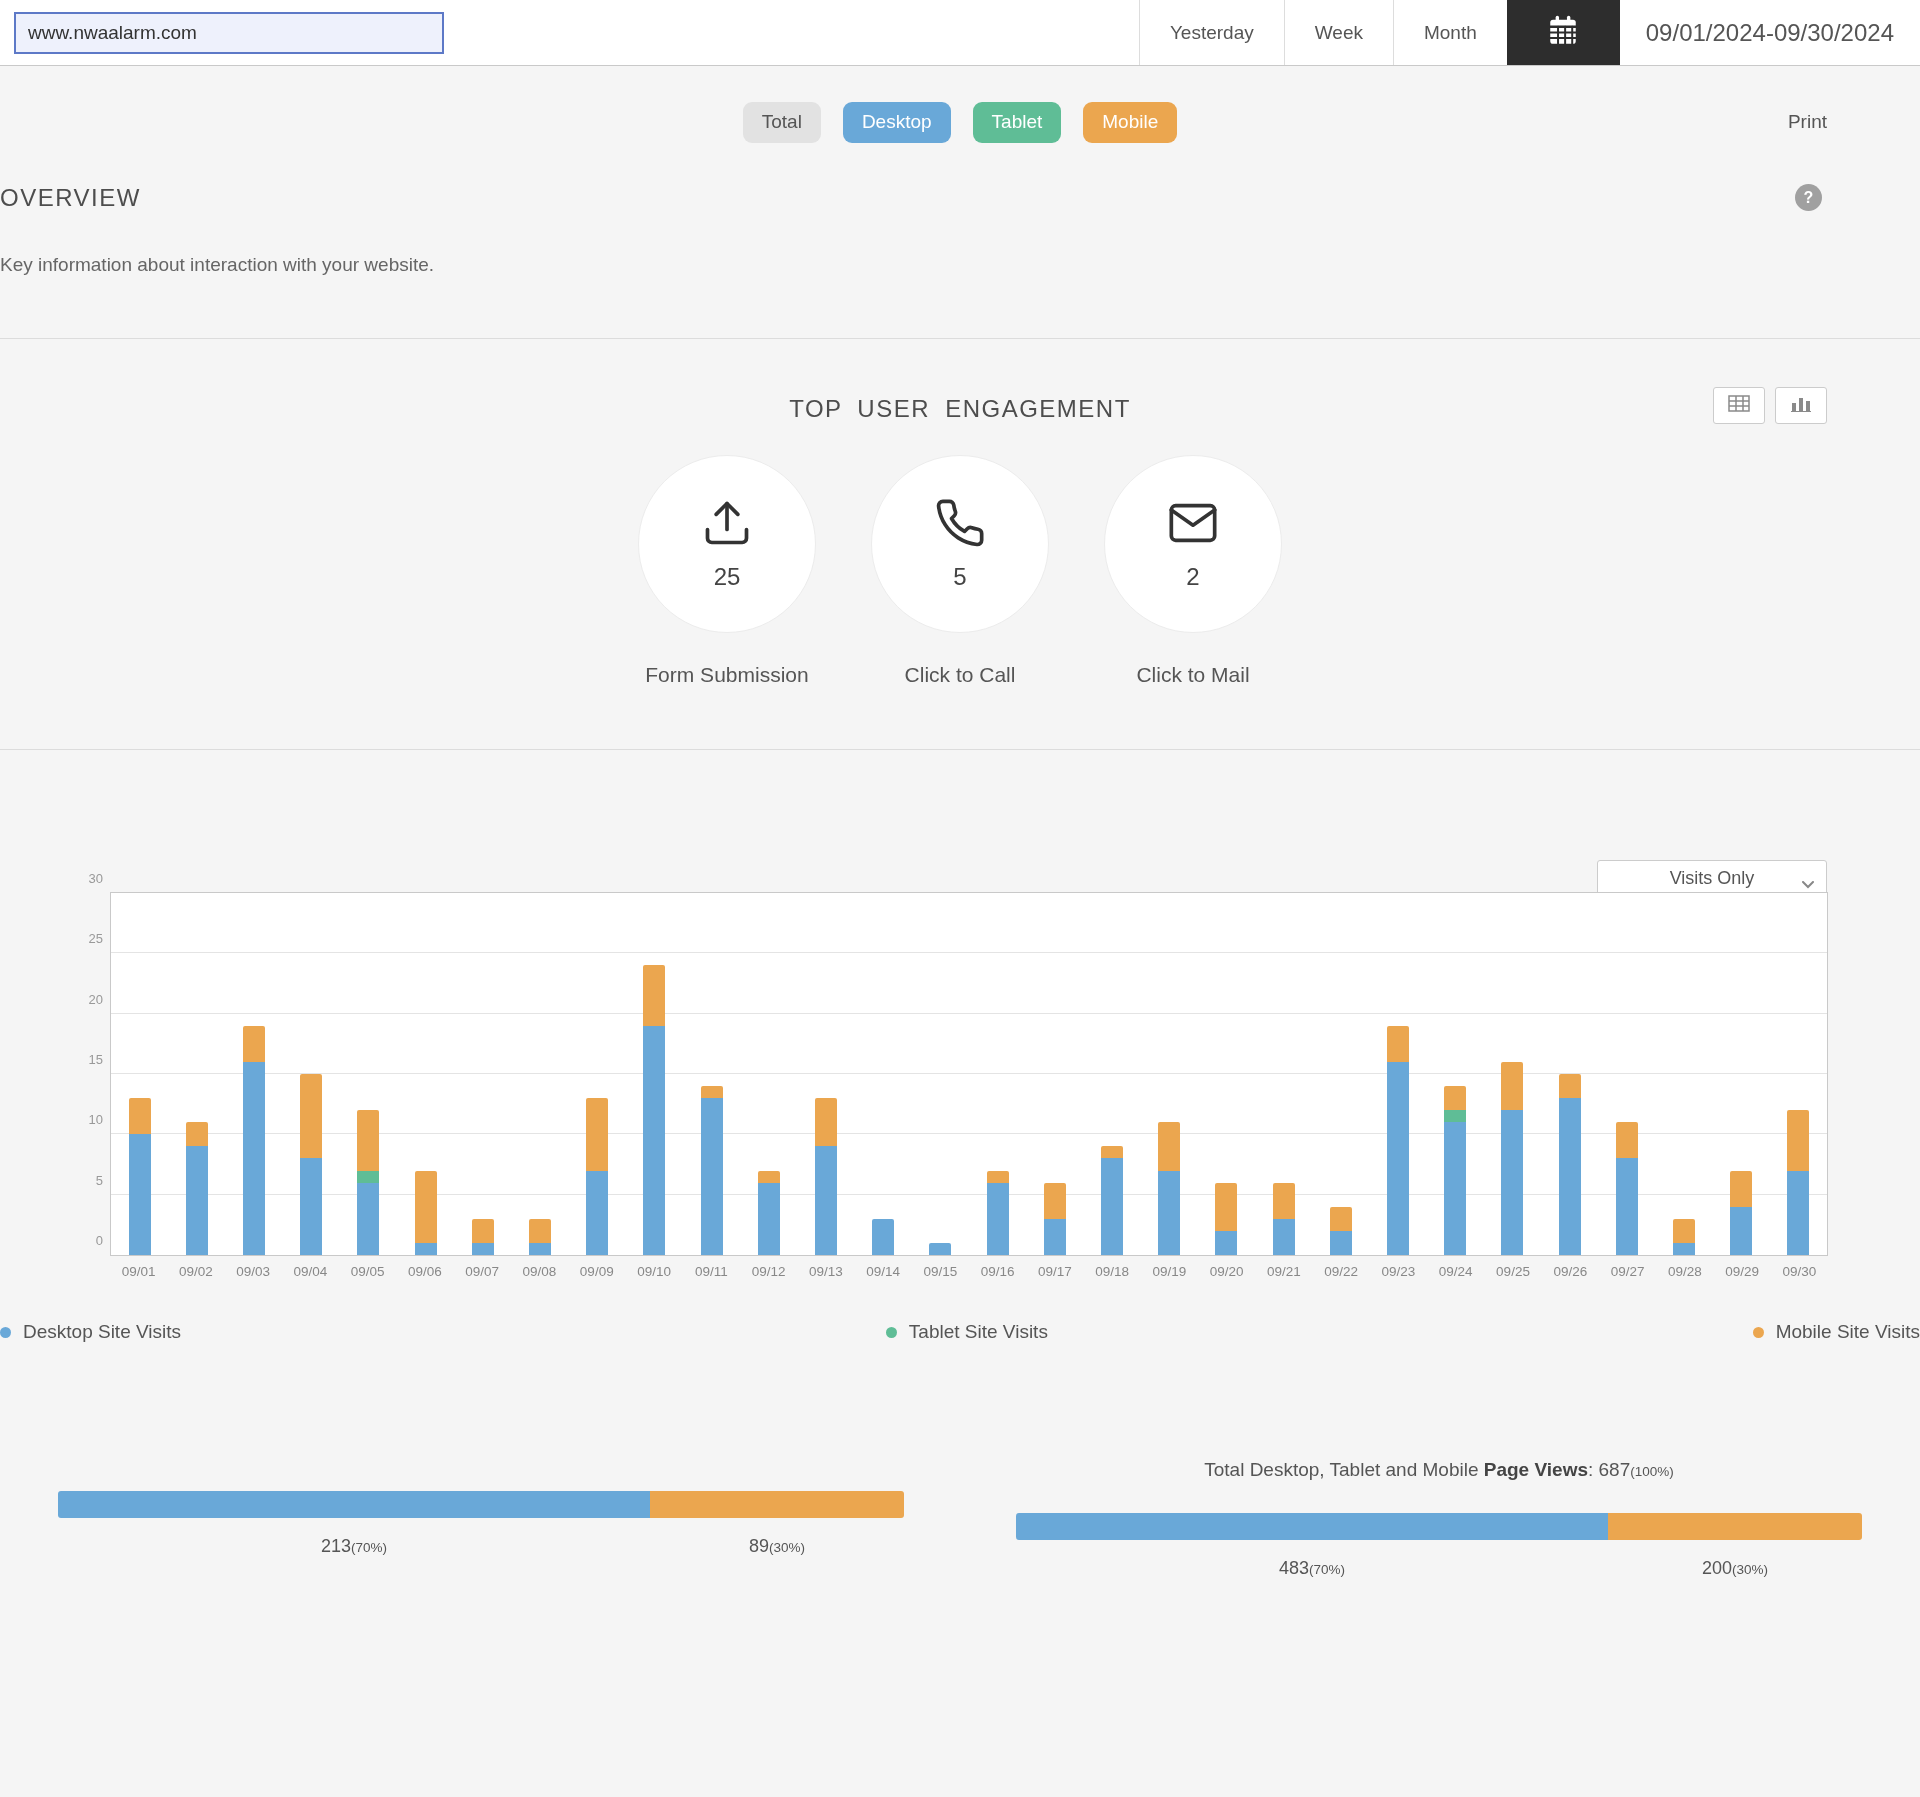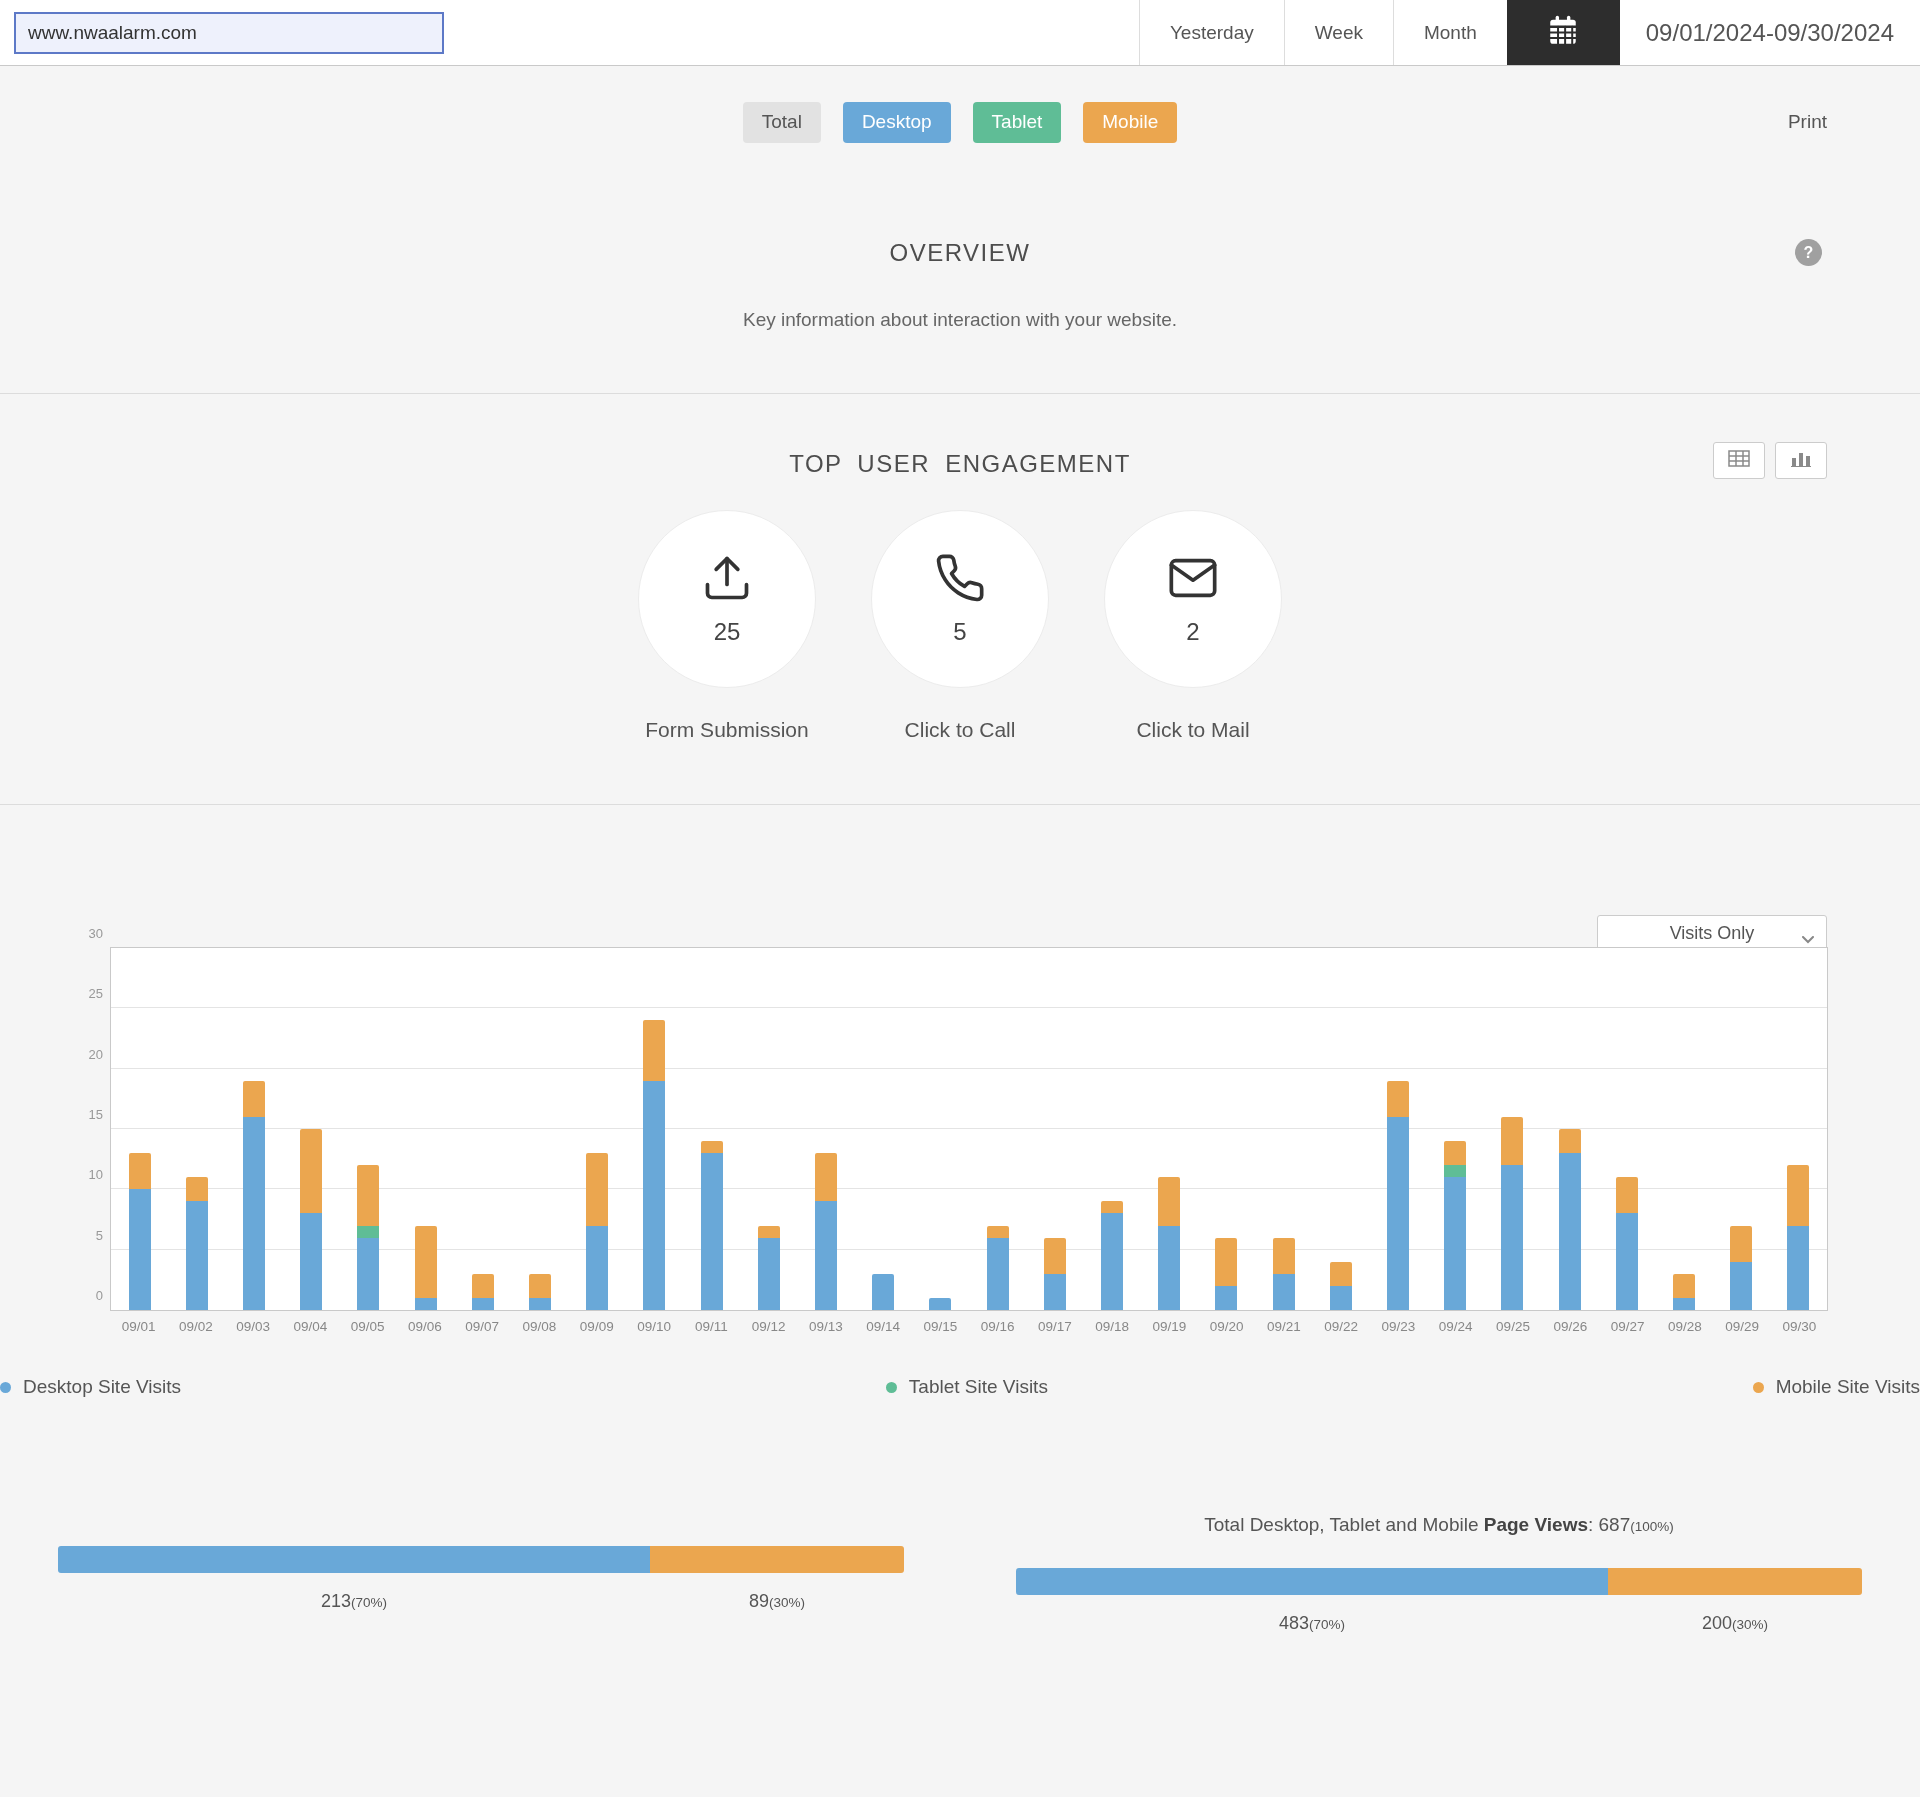--- a/index.html
+++ b/index.html
@@ -27,27 +27,27 @@
   .cal-btn {
     width:113px; background:#2d2d2d; display:flex; align-items:center; justify-content:center;
     cursor:pointer;
   }
   .date-range { display:flex; align-items:center; padding:0 26px; font-size:24px; color:#555; }
 
   
   .filter-row { position:relative; margin-top:36px; height:41px; }
   .filter-btns { display:flex; justify-content:center; gap:22px; }
   .filter-btn {
-    border:none; border-radius:4px; font-family:inherit; font-size:19px;
+    border:none; border-radius:9px; font-family:inherit; font-size:19px;
     padding:9px 19px; cursor:pointer; line-height:1.2;text-align:center;
   }
   .print-label { position:absolute; right:93px; top:9px; font-size:19px; color:#555; cursor:pointer; }
 
   
-  .overview { position:relative; text-align:center; margin-top:96px; }
+  .overview { position:relative; text-align:left; margin-top:41px; }
   .section-title { font-size:24px; color:#4d4d4d; letter-spacing:1.5px; word-spacing:7px; font-weight:normal; }
   .overview-sub { margin-top:42px; font-size:19px; color:#666; }
   .help-icon {
     position:absolute; right:98px; top:0; width:27px; height:27px; border-radius:50%;
     background:#a0a0a0; color:#fff; font-size:16px; font-weight:bold;
     display:flex; align-items:center; justify-content:center; cursor:pointer;
   }
   .divider { border:none; border-top:1px solid #dcdcdc; margin:0; }
   .div1 { margin-top:62px; }
 

